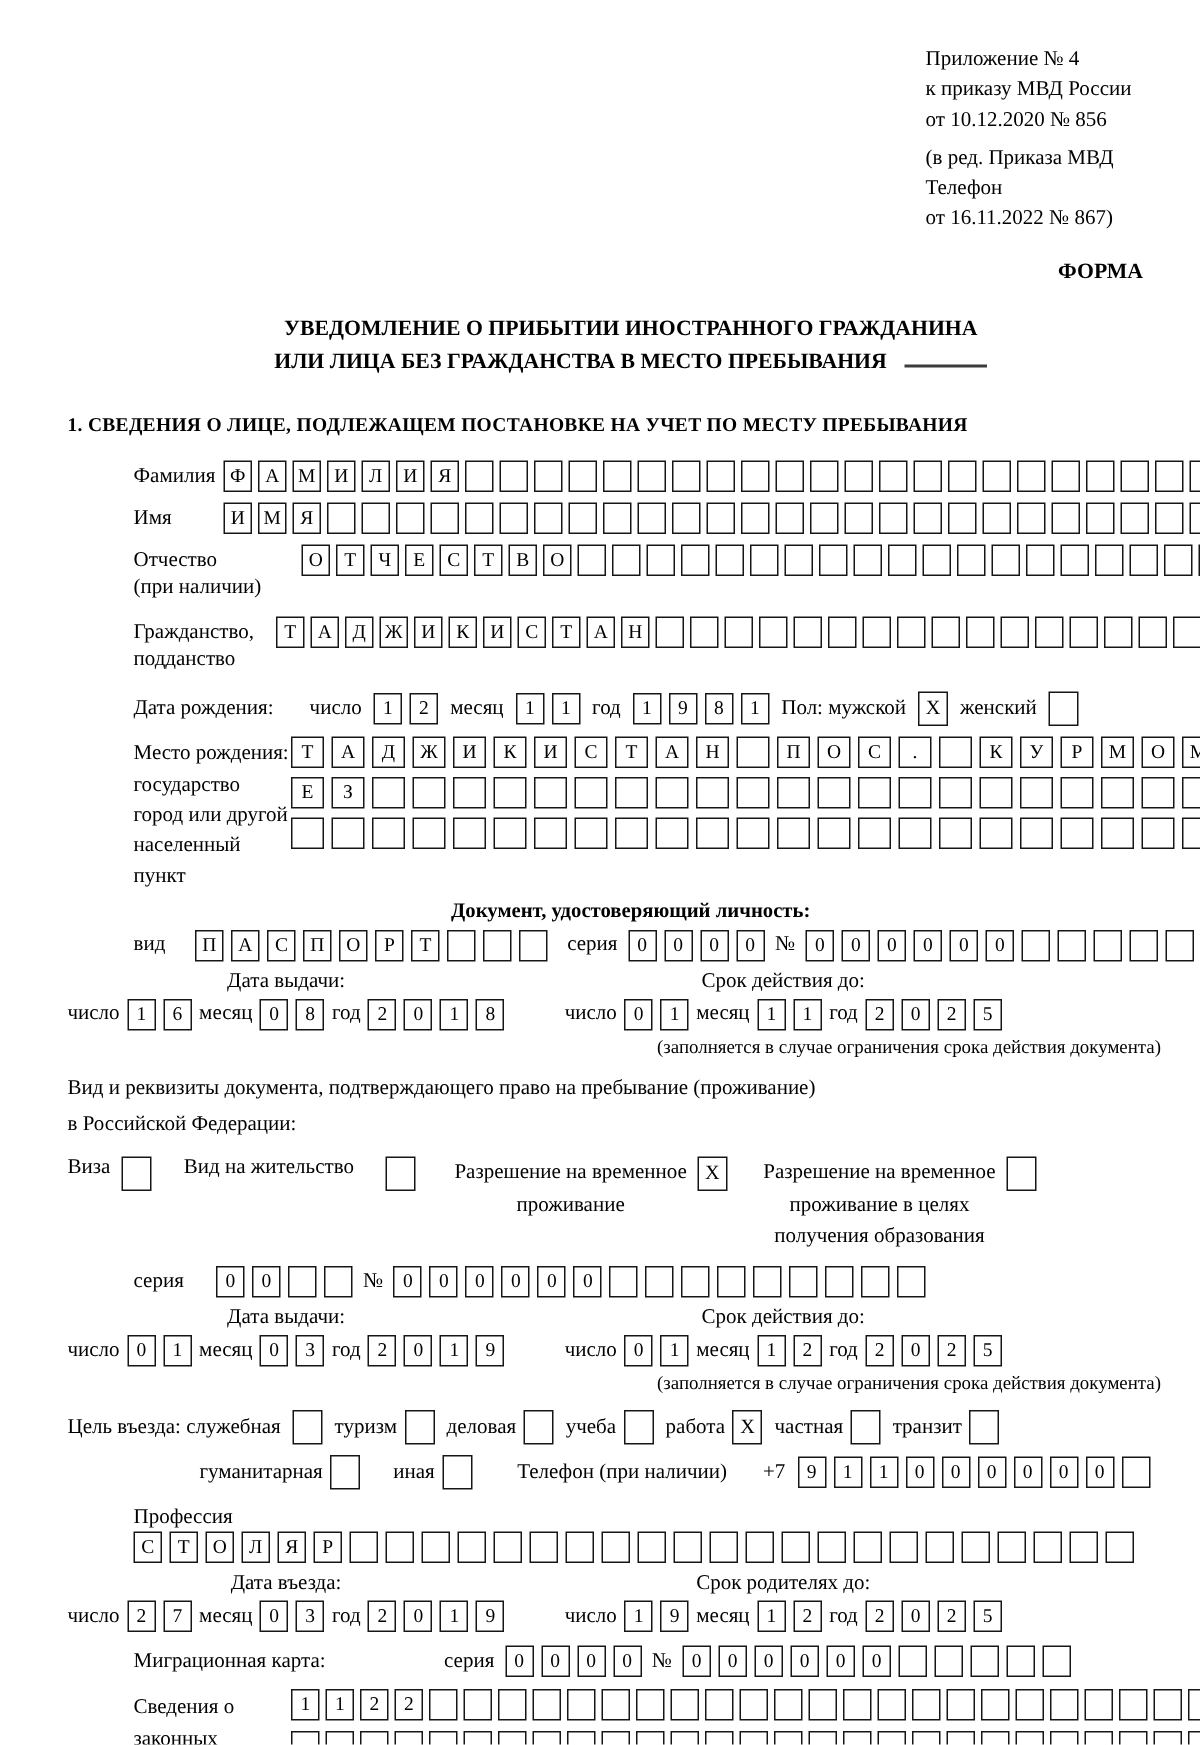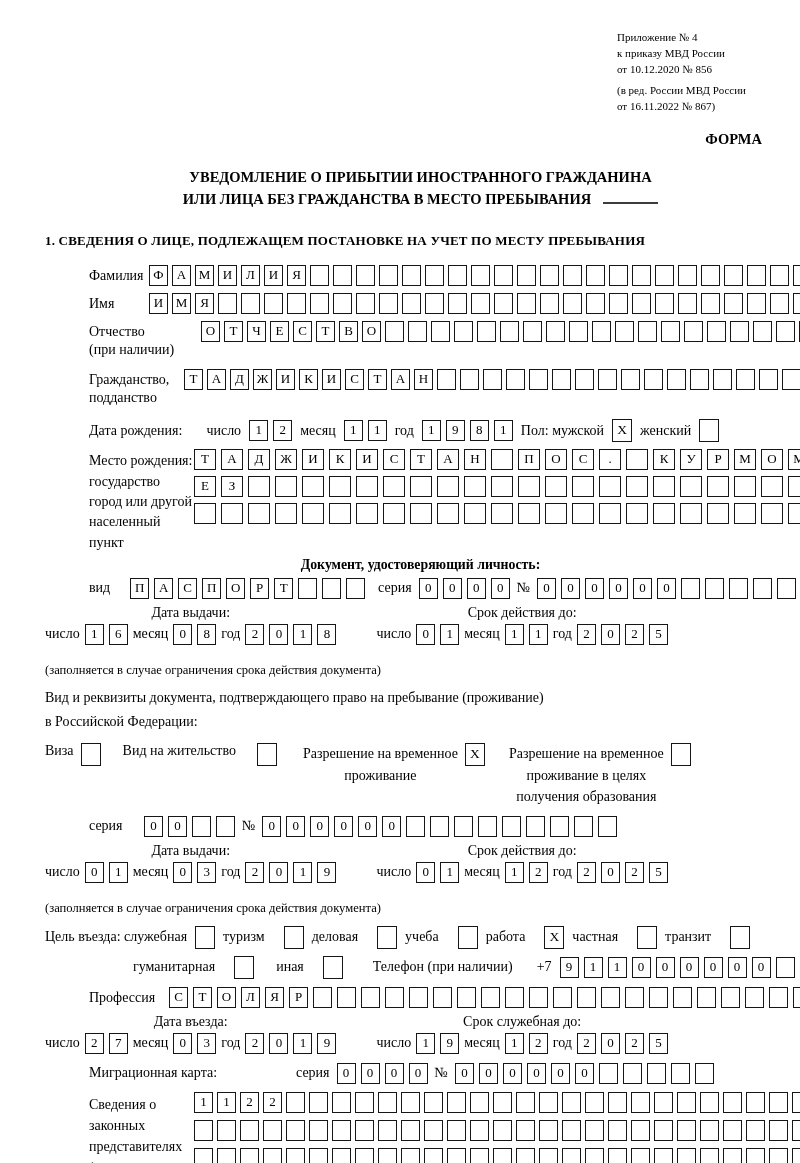--- a/index.html
+++ b/index.html
@@ -1,19 +1,19 @@
 <!DOCTYPE html>
 <html><head>
 <meta charset="utf-8">
 <style>
   html,body{margin:0;padding:0;background:#fff;}
   body{width:800px;height:1163px;overflow:hidden;color:#000;
        font-family:"Liberation Serif","DejaVu Serif",serif;font-size:14px;}
   .page{padding:30px 4px 0 45px;}
-  .appendix{margin-left:572px;font-size:11px;line-height:1.45;}
+  .appendix{margin-left:572px;font-size:14px;line-height:1.45;}
   .appendix .amend{margin-top:5px;}
   .forma{margin-top:16px;margin-right:34px;text-align:right;font-weight:bold;font-size:14.5px;}
   .title{margin-top:18px;text-align:center;font-weight:bold;font-size:14.5px;line-height:1.55;}
   .blank-line{display:inline-block;width:55px;height:12px;border-bottom:2px solid #3c3c3c;margin-left:12px;}
   .section-title{margin-top:22px;font-weight:bold;font-size:13px;letter-spacing:.2px;}
   .frow{display:flex;align-items:flex-start;margin-top:7px;margin-left:44px;}
   .flabel{flex-shrink:0;padding-top:2px;line-height:1.3;}
   .cells{display:flex;gap:4px;flex-wrap:nowrap;flex-shrink:0;}
   .cells.lg{gap:5px;}
   .cells.lg .cell{width:22px;}
@@ -22,39 +22,39 @@
         text-align:center;font-size:13px;line-height:17px;flex-shrink:0;background:#fff;}
   .chk{box-sizing:border-box;width:20px;height:23px;border:1.6px solid #161616;display:inline-block;
        text-align:center;line-height:20px;font-size:13.5px;flex-shrink:0;background:#fff;}
   .inline{display:flex;align-items:center;gap:6px;flex-wrap:nowrap;}
   .stack{display:flex;flex-direction:column;gap:6px;}
   .doc-heading{margin-top:4px;text-align:center;font-weight:bold;font-size:13.8px;}
   .date-pair{display:flex;margin-top:6px;}
   .dgroup{text-align:center;}
   .dheading{font-size:14px;margin-bottom:3px;}
   .dfields{display:flex;align-items:center;gap:5px;}
-  .note{margin-top:18px;padding-right:22px;font-size:12.6px;}
+  .note{margin-top:4px;text-align:right;padding-right:22px;font-size:12.6px;}
   .intro{margin-top:8px;line-height:1.75;}
   .opts{display:flex;align-items:flex-start;margin-top:8px;}
   .opt{display:flex;align-items:flex-start;gap:7px;}
   .opt .txt{text-align:center;line-height:1.55;}
   .purpose-row{display:flex;align-items:center;gap:8px;margin-top:10px;flex-wrap:nowrap;}
-  .pair{display:flex;align-items:center;gap:19px;}
+  .pair{display:flex;align-items:center;gap:5px;}
   .footnote{margin-top:8px;margin-left:105px;font-size:12.6px;}
 </style>
 </head>
 <body>
 
 <div class="page">
 
   <div class="appendix">
     <div>Приложение № 4</div>
     <div>к приказу МВД России</div>
     <div>от 10.12.2020 № 856</div>
-    <div class="amend">(в ред. России МВД России</div>
+    <div class="amend">(в ред. Приказа МВД Телефон</div>
     <div>от 16.11.2022 № 867)</div>
   </div>
 
   <div class="forma">ФОРМА</div>
 
   <div class="title">
     <div>УВЕДОМЛЕНИЕ О ПРИБЫТИИ ИНОСТРАННОГО ГРАЖДАНИНА</div>
     <div>
       <span>ИЛИ ЛИЦА БЕЗ ГРАЖДАНСТВА В МЕСТО ПРЕБЫВАНИЯ</span><span class="blank-line"></span>
     </div>
@@ -564,21 +564,21 @@
         <span class="cell">0</span>
         <span class="cell">0</span>
         <span class="cell">0</span>
         <span class="cell">0</span>
         <span class="cell">0</span>
         <span class="cell">0</span>
         <span class="cell"></span>
       </span>
   </div>
 
-  <div class="frow" style="margin-top:8px;">
+  <div class="frow" style="margin-top:8px;flex-direction:column;">
     <span class="flabel" style="width:80px;">Профессия</span>
     <span class="cells g5">
         <span class="cell">С</span>
         <span class="cell">Т</span>
         <span class="cell">О</span>
         <span class="cell">Л</span>
         <span class="cell">Я</span>
         <span class="cell">Р</span>
         <span class="cell"></span>
         <span class="cell"></span>
@@ -622,21 +622,21 @@
         <span>год</span>
         <span class="cells g5">
             <span class="cell">2</span>
             <span class="cell">0</span>
             <span class="cell">1</span>
             <span class="cell">9</span>
           </span>
       </div>
     </div>
     <div class="dgroup" style="margin-left:40px;">
-      <div class="dheading">Срок служебная до:</div>
+      <div class="dheading">Срок родителях до:</div>
       <div class="dfields">
         <span>число</span>
         <span class="cells g5">
             <span class="cell">1</span>
             <span class="cell">9</span>
           </span>
         <span>месяц</span>
         <span class="cells g5">
             <span class="cell">1</span>
             <span class="cell">2</span>

